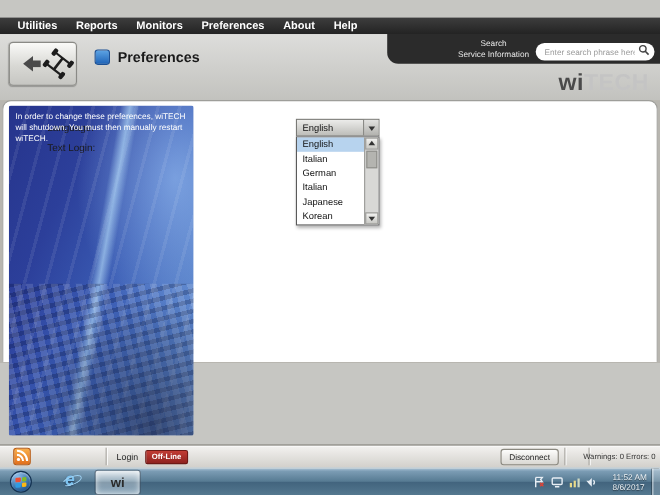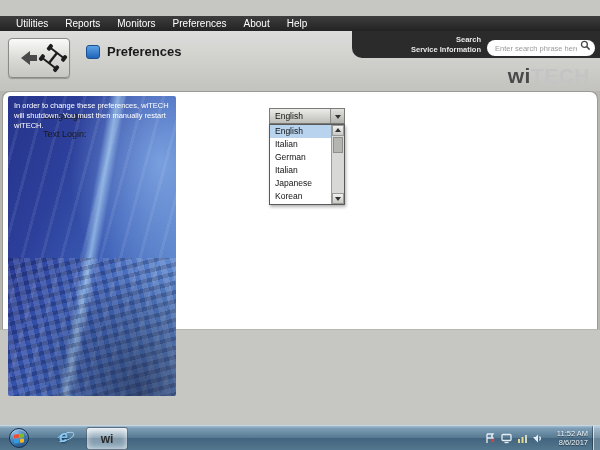--- a/index.html
+++ b/index.html
@@ -18,28 +18,28 @@
     background:linear-gradient(#e9f1f8, #c2d4e4 50%, #aac2d6 52%, #c7d8e6); margin-left:1px;
     display:flex; align-items:center; justify-content:center; cursor:default; }
   .win-btn.close { width:32px; background:linear-gradient(#e98b7d, #cf4a37 50%, #b02e1d 52%, #c9503c); border-color:#7e2014; }
   .glyph-min { width:8px; height:2px; background:#fff; box-shadow:0 1px 1px rgba(0,0,0,.4); margin-top:5px; }
   .glyph-max { width:8px; height:6px; border:1.5px solid #fff; box-shadow:0 1px 1px rgba(0,0,0,.3); }
   .glyph-close { color:#fff; font-size:9px; font-weight:bold; line-height:9px; text-shadow:0 1px 1px rgba(0,0,0,.4); }
 
   
   .menubar { position:absolute; top:16px; left:0; right:0; height:15px;
     background:linear-gradient(#3d3d3d, #232323); display:flex; align-items:center; gap:17px; padding-left:16px; }
-  .menu-item { color:#fff; font-size:10px; font-weight:normal; cursor:default; }
+  .menu-item { color:#fff; font-size:10px; font-weight:bold; cursor:default; }
 
   
   .header { position:absolute; top:31px; left:0; right:0; height:60px;
     background:linear-gradient(#dddddb, #c2c2be); }
   .search-panel { position:absolute; top:0; right:0; width:248px; height:27px;
     background:#2b2b2b; border-radius:0 0 0 10px; display:flex; align-items:center; justify-content:flex-end; }
-  .search-label { color:#e8e8e8; font-size:7.5px; font-weight:bold; text-align:right; line-height:1.25; margin-right:6px; }
+  .search-label { color:#e8e8e8; font-size:7.5px; font-weight:normal; text-align:center; line-height:1.25; margin-right:6px; }
   .search-box { position:relative; width:108px; height:16px; margin-right:5px; }
   .search-input { width:100%; height:100%; border:none; border-radius:8px; padding:0 18px 0 8px;
     font-size:7.5px; font-family:"Liberation Sans", sans-serif; color:#333; background:#fff; outline:none; }
   .search-input::placeholder { color:#9a9a9a; }
   .search-mag { position:absolute; right:4px; top:3px; }
 
   .back-btn { position:absolute; left:8px; top:7px; width:62px; height:40px; border:1px solid #8a8a86; border-radius:4px;
     background:linear-gradient(#fafaf8, #d8d8d4 55%, #c6c6c2); box-shadow:0 1px 1px rgba(0,0,0,.25);
     display:flex; align-items:center; justify-content:center; gap:2px; cursor:pointer; }
   .back-arrow { display:flex; align-items:center; }
@@ -130,21 +130,21 @@
     color:#7ec3f0; text-shadow:0 1px 2px rgba(0,20,50,.6); }
   .ie-icon .ring { position:absolute; left:0; top:5px; width:19px; height:8px; border:1.5px solid #9dd0f2;
     border-left-color:transparent; border-radius:50%; transform:rotate(-22deg); }
   .task-app-btn { position:absolute; left:86px; top:1px; width:42px; height:23px; border-radius:3px;
     border:1px solid rgba(20,40,60,.55); box-shadow:inset 0 0 6px rgba(255,255,255,.8);
     background:linear-gradient(rgba(255,255,255,.75), rgba(255,255,255,.35) 50%, rgba(210,230,245,.45));
     display:flex; align-items:center; justify-content:center; cursor:pointer; }
   .task-app-btn .wi-label { font-size:12px; font-weight:bold; color:#2a2a2a; } 
   .tray-item { position:absolute; top:7px; cursor:pointer; }
   .caret-up { width:0; height:0; border:3.5px solid transparent; border-bottom:4.5px solid #e3ecf3; }
-  .clock { position:absolute; right:12px; top:3px; text-align:right; color:#eef4f8; font-size:7.5px; line-height:1.25;
+  .clock { position:absolute; right:12px; top:3px; text-align:left; color:#eef4f8; font-size:7.5px; line-height:1.25;
     text-shadow:0 1px 1px rgba(0,0,0,.55); cursor:default; }
   .show-desktop { position:absolute; right:0; top:0; width:7px; height:25px;
     background:linear-gradient(rgba(255,255,255,.30), rgba(255,255,255,.12));
     border-left:1px solid rgba(255,255,255,.65); box-shadow:-1px 0 0 rgba(0,0,0,.35); cursor:pointer; }
 </style>
 </head>
 <body>
 
 <div class="stage">
 
@@ -233,20 +233,36 @@
           <div class="dd-thumb"></div>
           <div class="dd-scroll-btn down">
               <span class="tri-down"></span>
             </div>
         </div>
       </div>
 
     </div>
   </div>
 
+  <div class="statusbar">
+    <div class="rss-icon">
+      <svg width="14" height="14" viewBox="0 0 14 14" style="margin:0 0 1px 1px">
+        <circle cx="3" cy="11" r="1.6" fill="#fff"></circle>
+        <path d="M1.5 6.5 a6 6 0 0 1 6 6" fill="none" stroke="#fff" stroke-width="2"></path>
+        <path d="M1.5 2.5 a10 10 0 0 1 10 10" fill="none" stroke="#fff" stroke-width="2"></path>
+      </svg>
+    </div>
+    <div class="sb-divider" style="left:96px"></div>
+    <span class="sb-login">Login</span>
+    <span class="offline-badge">Off-Line</span>
+    <button class="disconnect-btn">Disconnect</button>
+    <div class="sb-divider" style="right:86px"></div>
+    <div class="sb-divider" style="right:64px"></div>
+    <span class="sb-warnings">Warnings: 0 Errors: 0</span>
+  </div>
 
   <div class="taskbar">
     <div class="start-orb">
       <span class="win-flag">
         <span class="wf-r"></span>
           <span class="wf-g"></span>
           <span class="wf-b"></span>
           <span class="wf-y"></span>
       </span>
     </div>

